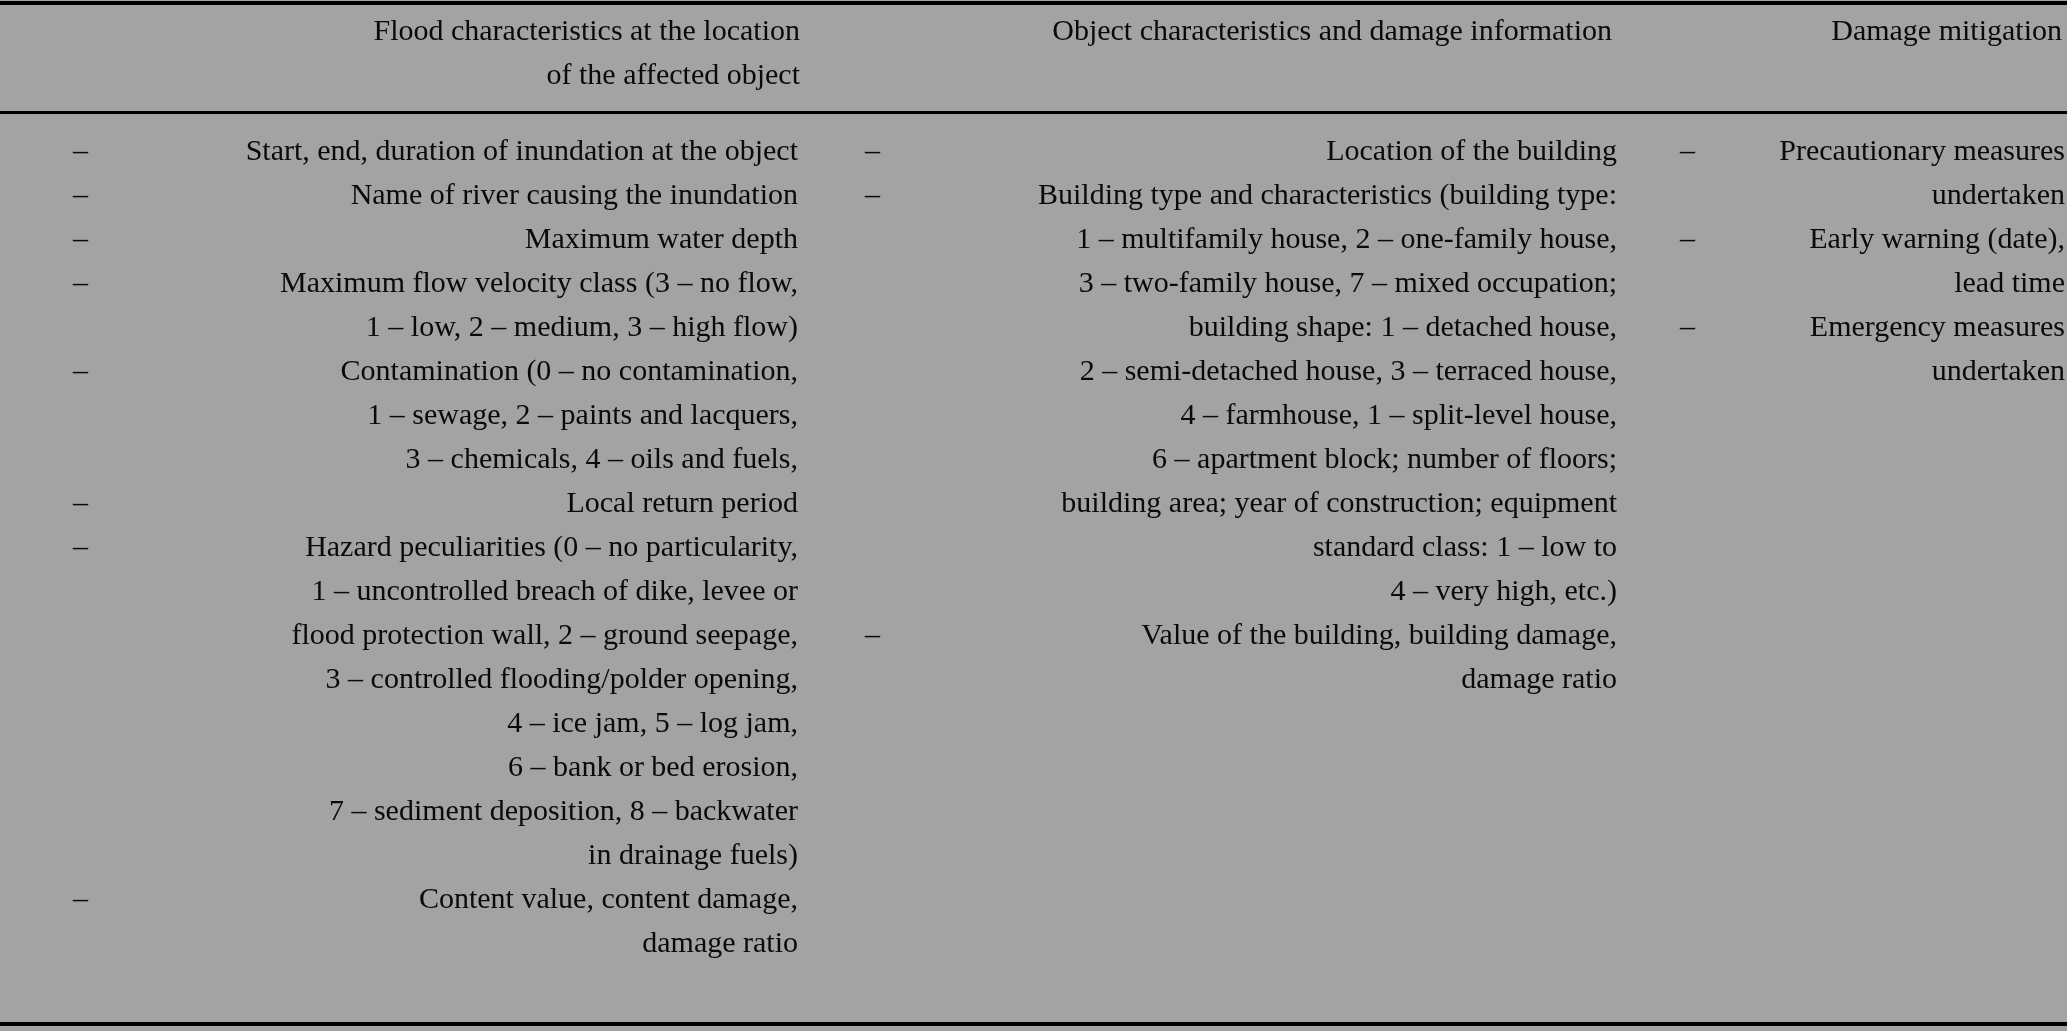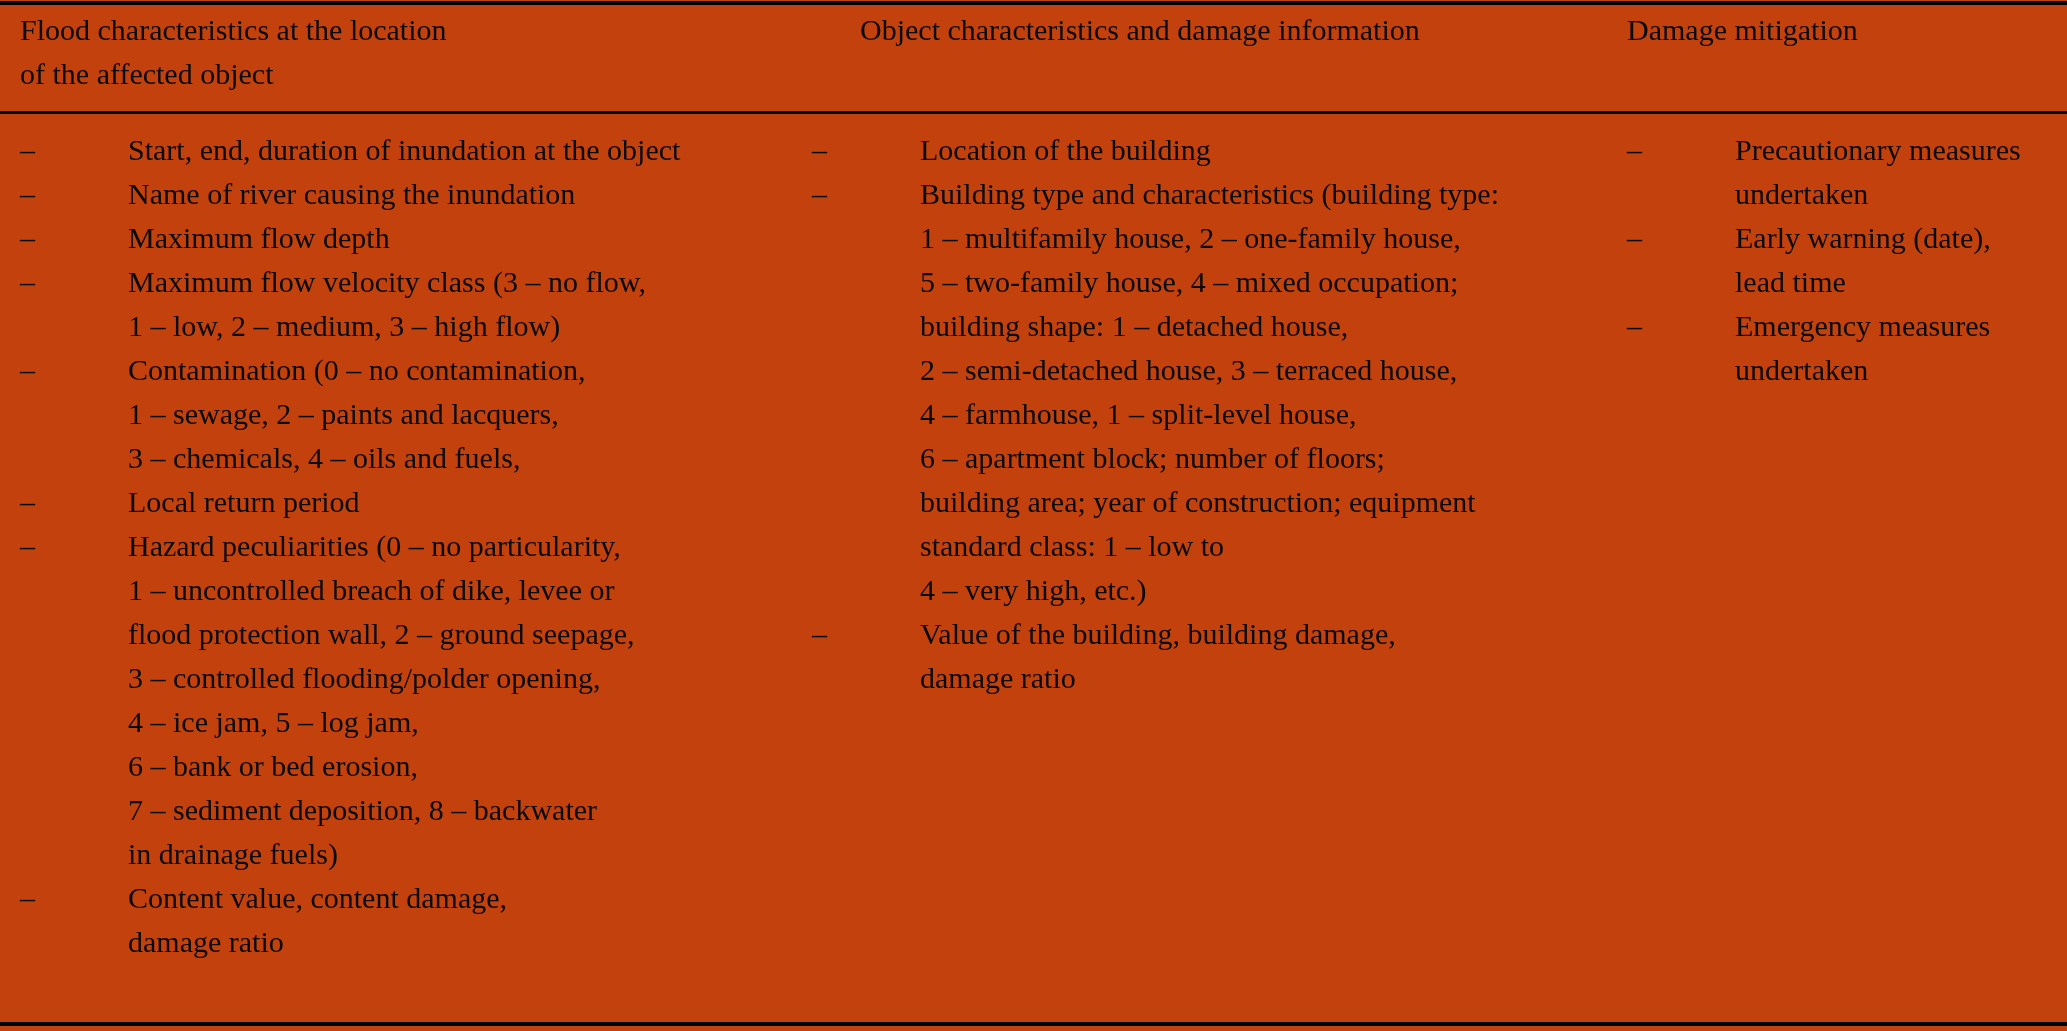--- a/index.html
+++ b/index.html
@@ -4,43 +4,44 @@
 <style>
   html, body {
     margin: 0;
     padding: 0;
     background: #ffffff;
   }
   .page {
     position: relative;
     width: 2067px;
     height: 1031px;
-    background: #c2410c;
+    background: #a3a3a3;
     color: #0a0a0a;
     font-family: "Liberation Serif", serif;
     font-size: 30px;
     line-height: 44px;
     overflow: hidden;
+    text-align: right;
   }
   .rule {
     position: absolute;
     left: 0;
     right: 0;
     background: #000000;
   }
   .rule-top    { top: 1px;    height: 4px; }
   .rule-mid    { top: 111px;  height: 3px; }
   .rule-bottom { top: 1022px; height: 4px; }
 
   .header {
     position: absolute;
     top: 8px;
   }
   .header.h1 { left: 20px;   width: 780px; }
-  .header.h2 { left: 812px;  width: 800px; margin-left: 48px; }
+  .header.h2 { left: 812px;  width: 800px; }
   .header.h3 { left: 1627px; width: 435px; }
 
   .col {
     position: absolute;
     top: 128px;
   }
   .col.c1 { left: 20px;   width: 778px; }
   .col.c2 { left: 812px;  width: 805px; }
   .col.c3 { left: 1627px; width: 438px; }
 
@@ -91,21 +92,21 @@
       </div>
       <div class="item">
         <span class="dash">–</span>
         <div class="lines">
           <div class="line">Name of river causing the inundation</div>
         </div>
       </div>
       <div class="item">
         <span class="dash">–</span>
         <div class="lines">
-          <div class="line">Maximum flow depth</div>
+          <div class="line">Maximum water depth</div>
         </div>
       </div>
       <div class="item">
         <span class="dash">–</span>
         <div class="lines">
           <div class="line">Maximum flow velocity class (3 – no flow,</div>
           <div class="line">1 – low, 2 – medium, 3 – high flow)</div>
         </div>
       </div>
       <div class="item">
@@ -148,21 +149,21 @@
         <span class="dash">–</span>
         <div class="lines">
           <div class="line">Location of the building</div>
         </div>
       </div>
       <div class="item">
         <span class="dash">–</span>
         <div class="lines">
           <div class="line">Building type and characteristics (building type:</div>
           <div class="line">1 – multifamily house, 2 – one-family house,</div>
-          <div class="line">5 – two-family house, 4 – mixed occupation;</div>
+          <div class="line">3 – two-family house, 7 – mixed occupation;</div>
           <div class="line">building shape: 1 – detached house,</div>
           <div class="line">2 – semi-detached house, 3 – terraced house,</div>
           <div class="line">4 – farmhouse, 1 – split-level house,</div>
           <div class="line">6 – apartment block; number of floors;</div>
           <div class="line">building area; year of construction; equipment</div>
           <div class="line">standard class: 1 – low to</div>
           <div class="line">4 – very high, etc.)</div>
         </div>
       </div>
       <div class="item">

